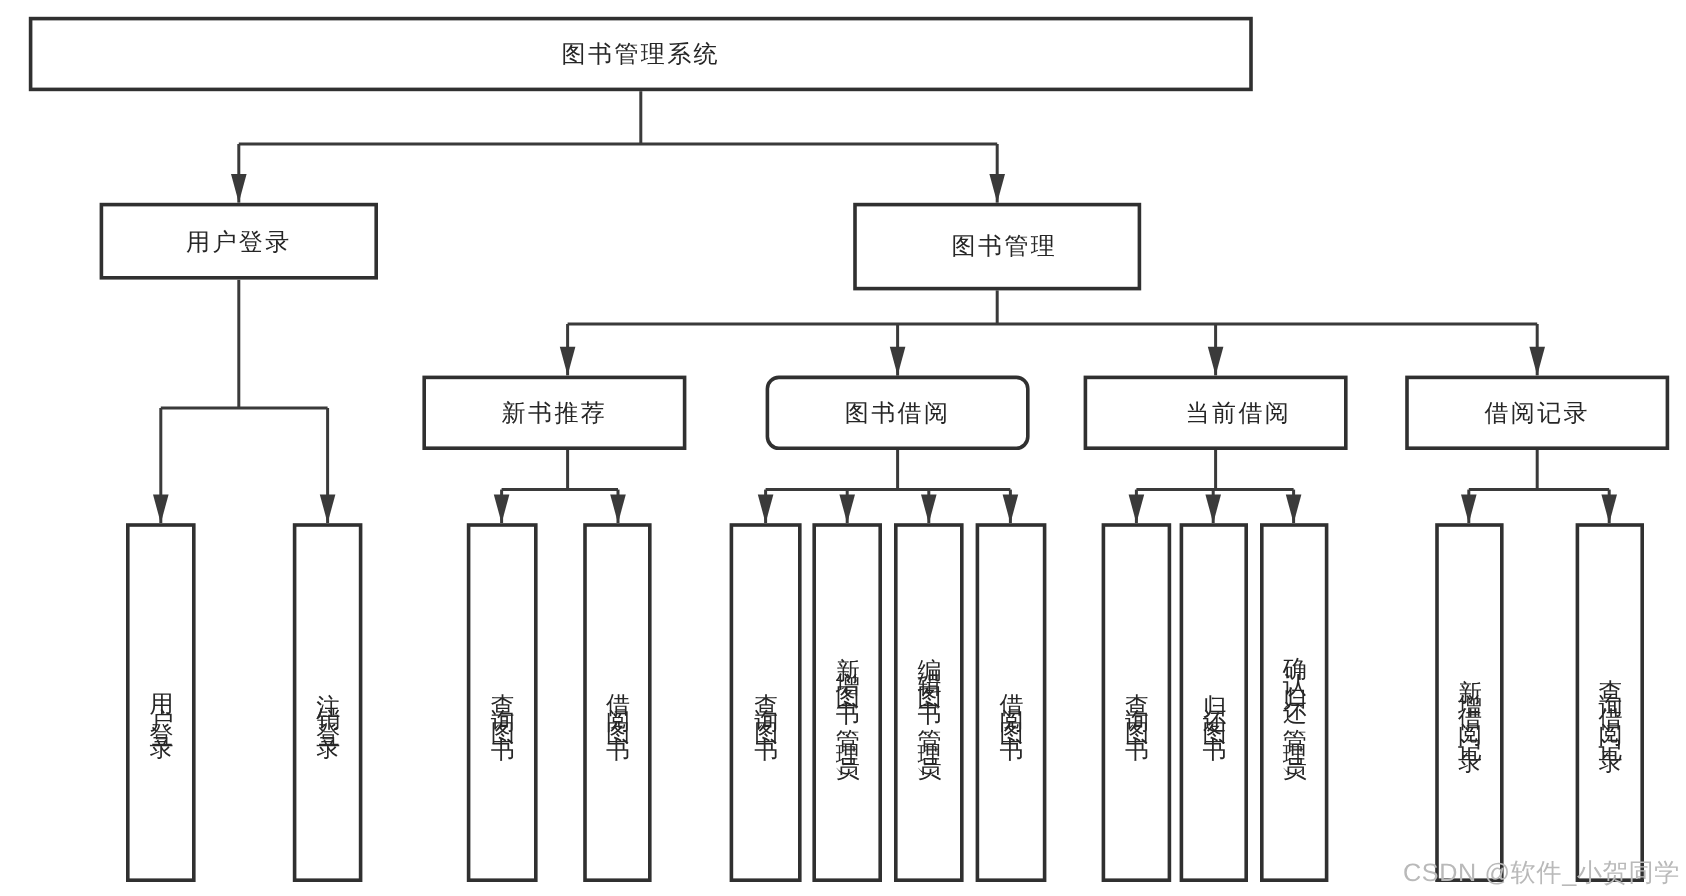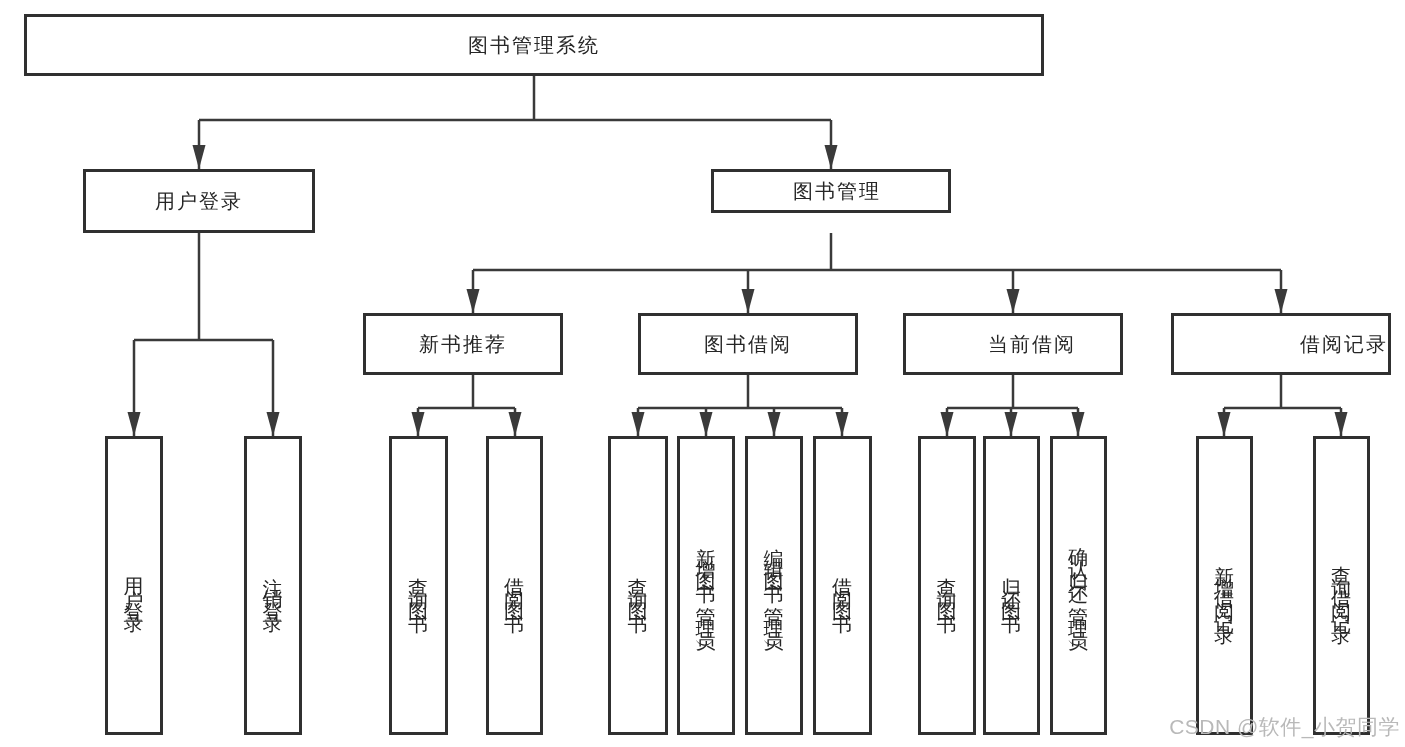--- a/index.html
+++ b/index.html
@@ -152,34 +152,34 @@
     </g>
   </svg>
 
   <div class="node" style="left:24px; top:14px; width:1020px; height:62px;">
     <span class="hlabel">图书管理系统</span>
   </div>
 
   <div class="node" style="left:83px; top:169px; width:232px; height:64px;">
     <span class="hlabel">用户登录</span>
   </div>
-  <div class="node" style="left:711px; top:169px; width:240px; height:44px;padding-left:12px;">
+  <div class="node" style="left:711px; top:169px; width:240px; height:73px;padding-left:12px;">
     <span class="hlabel">图书管理</span>
   </div>
 
-  <div class="node" style="left:363px; top:313px; width:200px; height:62px;">
+  <div class="node" style="left:352px; top:313px; width:220px; height:62px;">
     <span class="hlabel">新书推荐</span>
   </div>
-  <div class="node" style="left:638px; top:313px; width:220px; height:62px;">
+  <div class="node" style="left:638px; top:313px; width:220px; height:62px;border-radius:11px;">
     <span class="hlabel">图书借阅</span>
   </div>
   <div class="node" style="left:903px; top:313px; width:220px; height:62px;padding-left:38px;">
     <span class="hlabel">当前借阅</span>
   </div>
-  <div class="node" style="left:1171px; top:313px; width:220px; height:62px;justify-content:flex-end;">
+  <div class="node" style="left:1171px; top:313px; width:220px; height:62px;">
     <span class="hlabel">借阅记录</span>
   </div>
 
   <div class="node" style="left:105px; top:436px; width:58px; height:299px;">
     <span class="vlabel">用户登录</span>
   </div>
   <div class="node" style="left:244px; top:436px; width:58px; height:299px;">
     <span class="vlabel">注销登录</span>
   </div>
 

